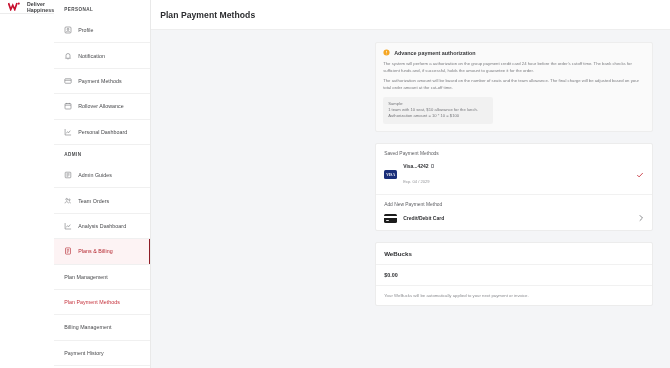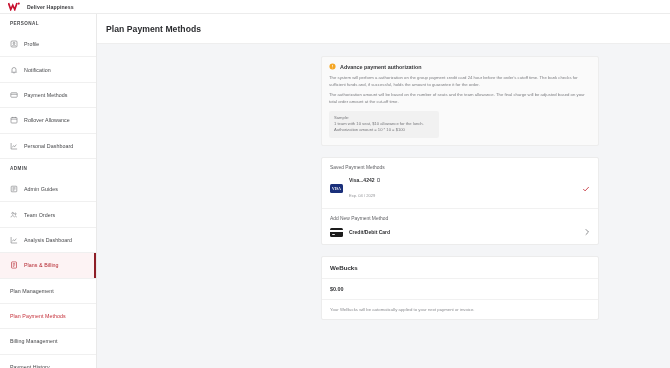--- a/index.html
+++ b/index.html
@@ -3,21 +3,21 @@
 <meta charset="utf-8">
 <style>
   * { box-sizing: border-box; margin: 0; padding: 0; }
   html, body {
     width: 670px; height: 368px;
     font-family: "Liberation Sans", sans-serif;
     background: #ffffff;
     color: #2f3033;
     overflow: hidden;
   }
-  .app { display: flex; flex-direction: column; width: 670px; height: 368px; }
+  .app { display: flex; flex-direction: row; width: 670px; height: 368px; }
 
   
   .topbar {
     height: 14px; flex: 0 0 14px;
     display: flex; align-items: center;
     padding-left: 8px;
     background: #ffffff;
     border-bottom: 1px solid #ececec;
   }
   .logo-mark {

